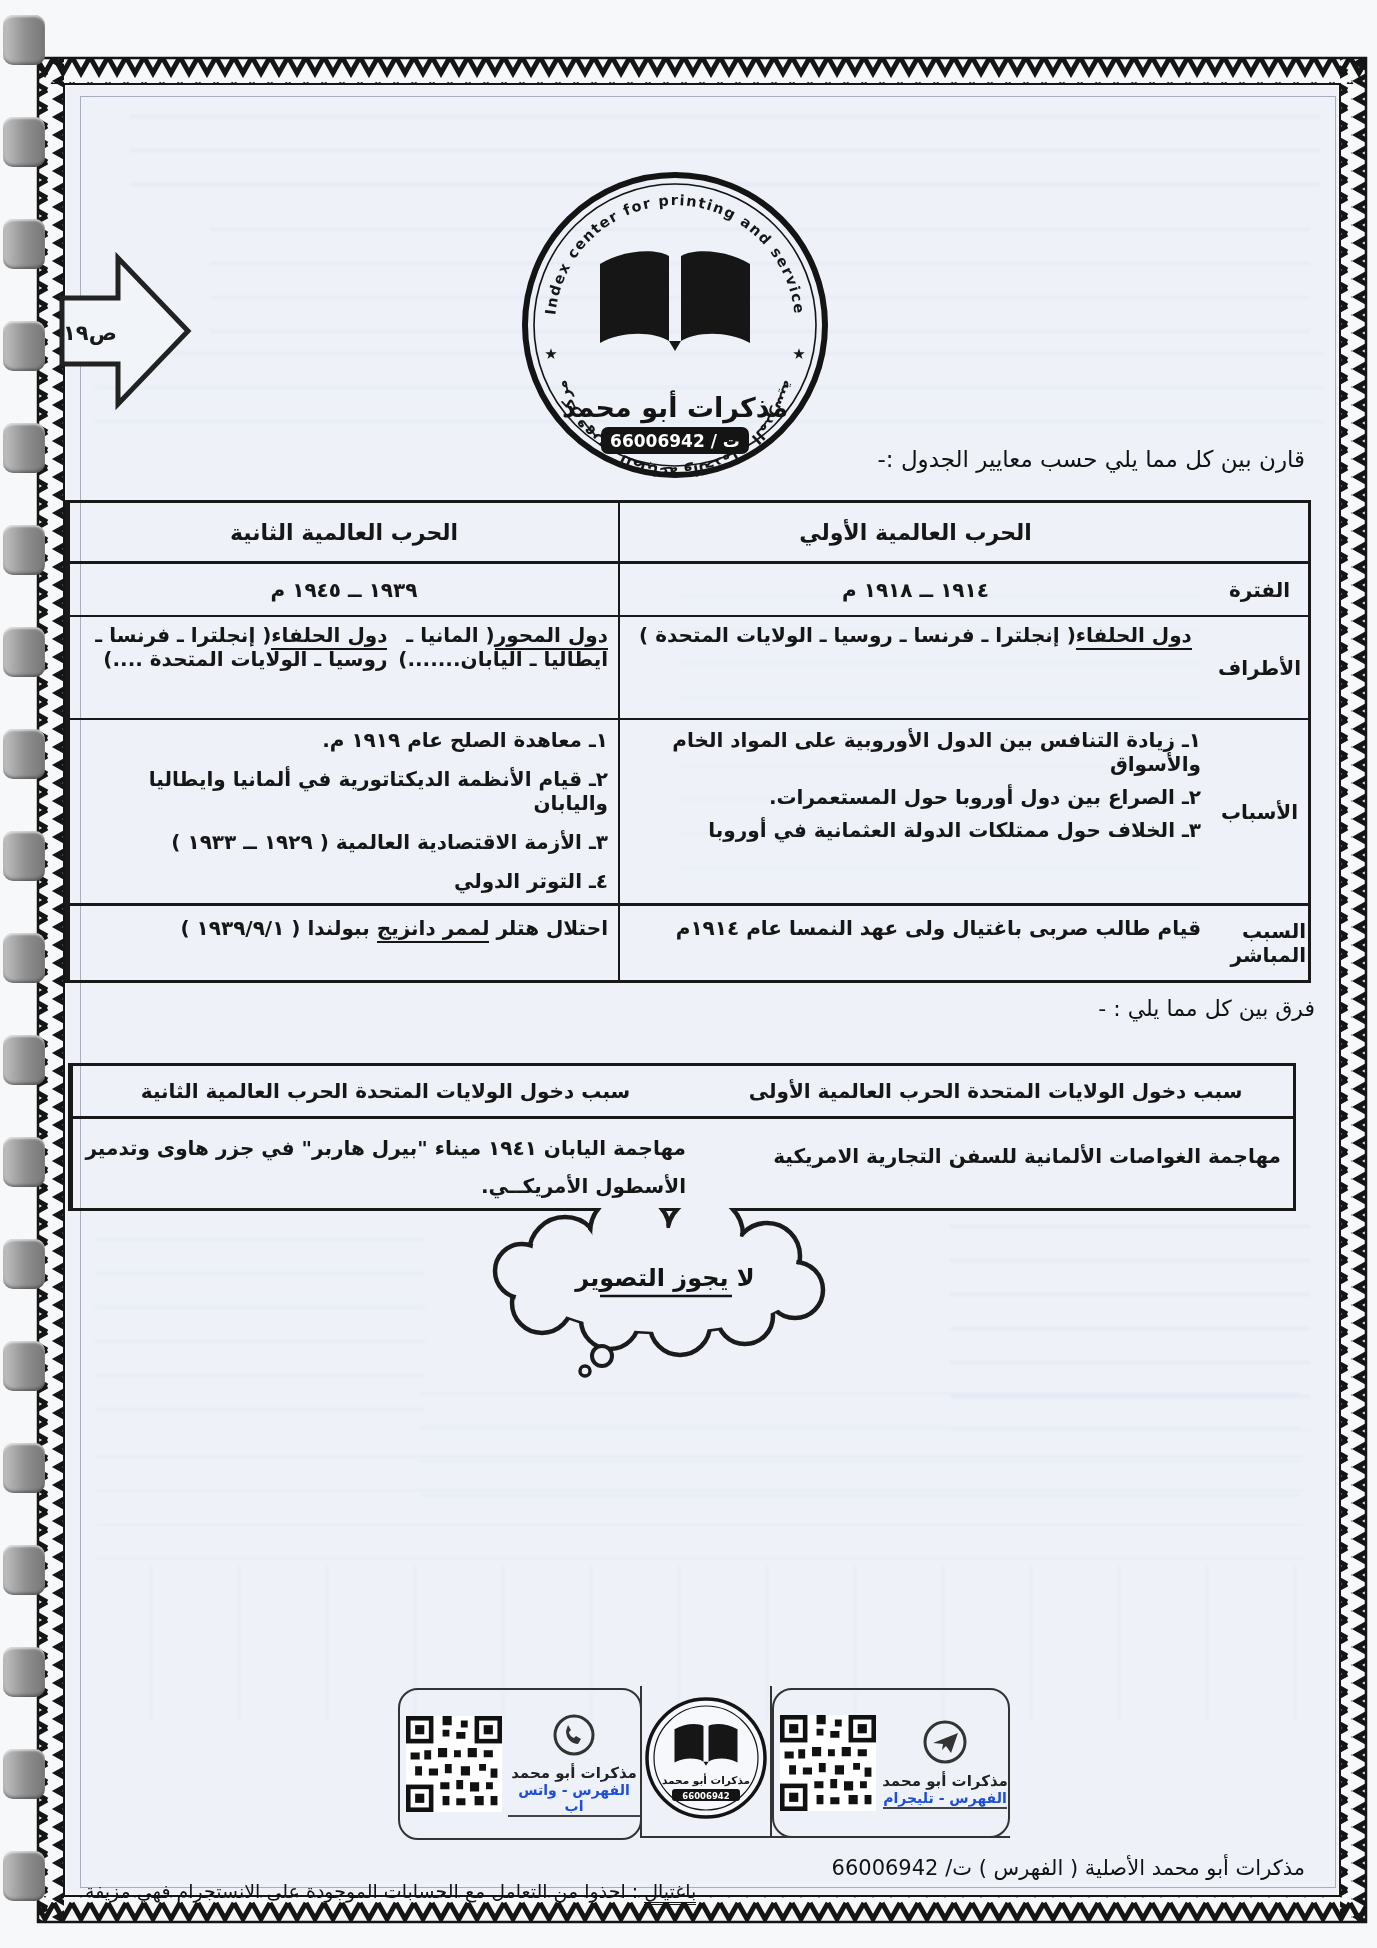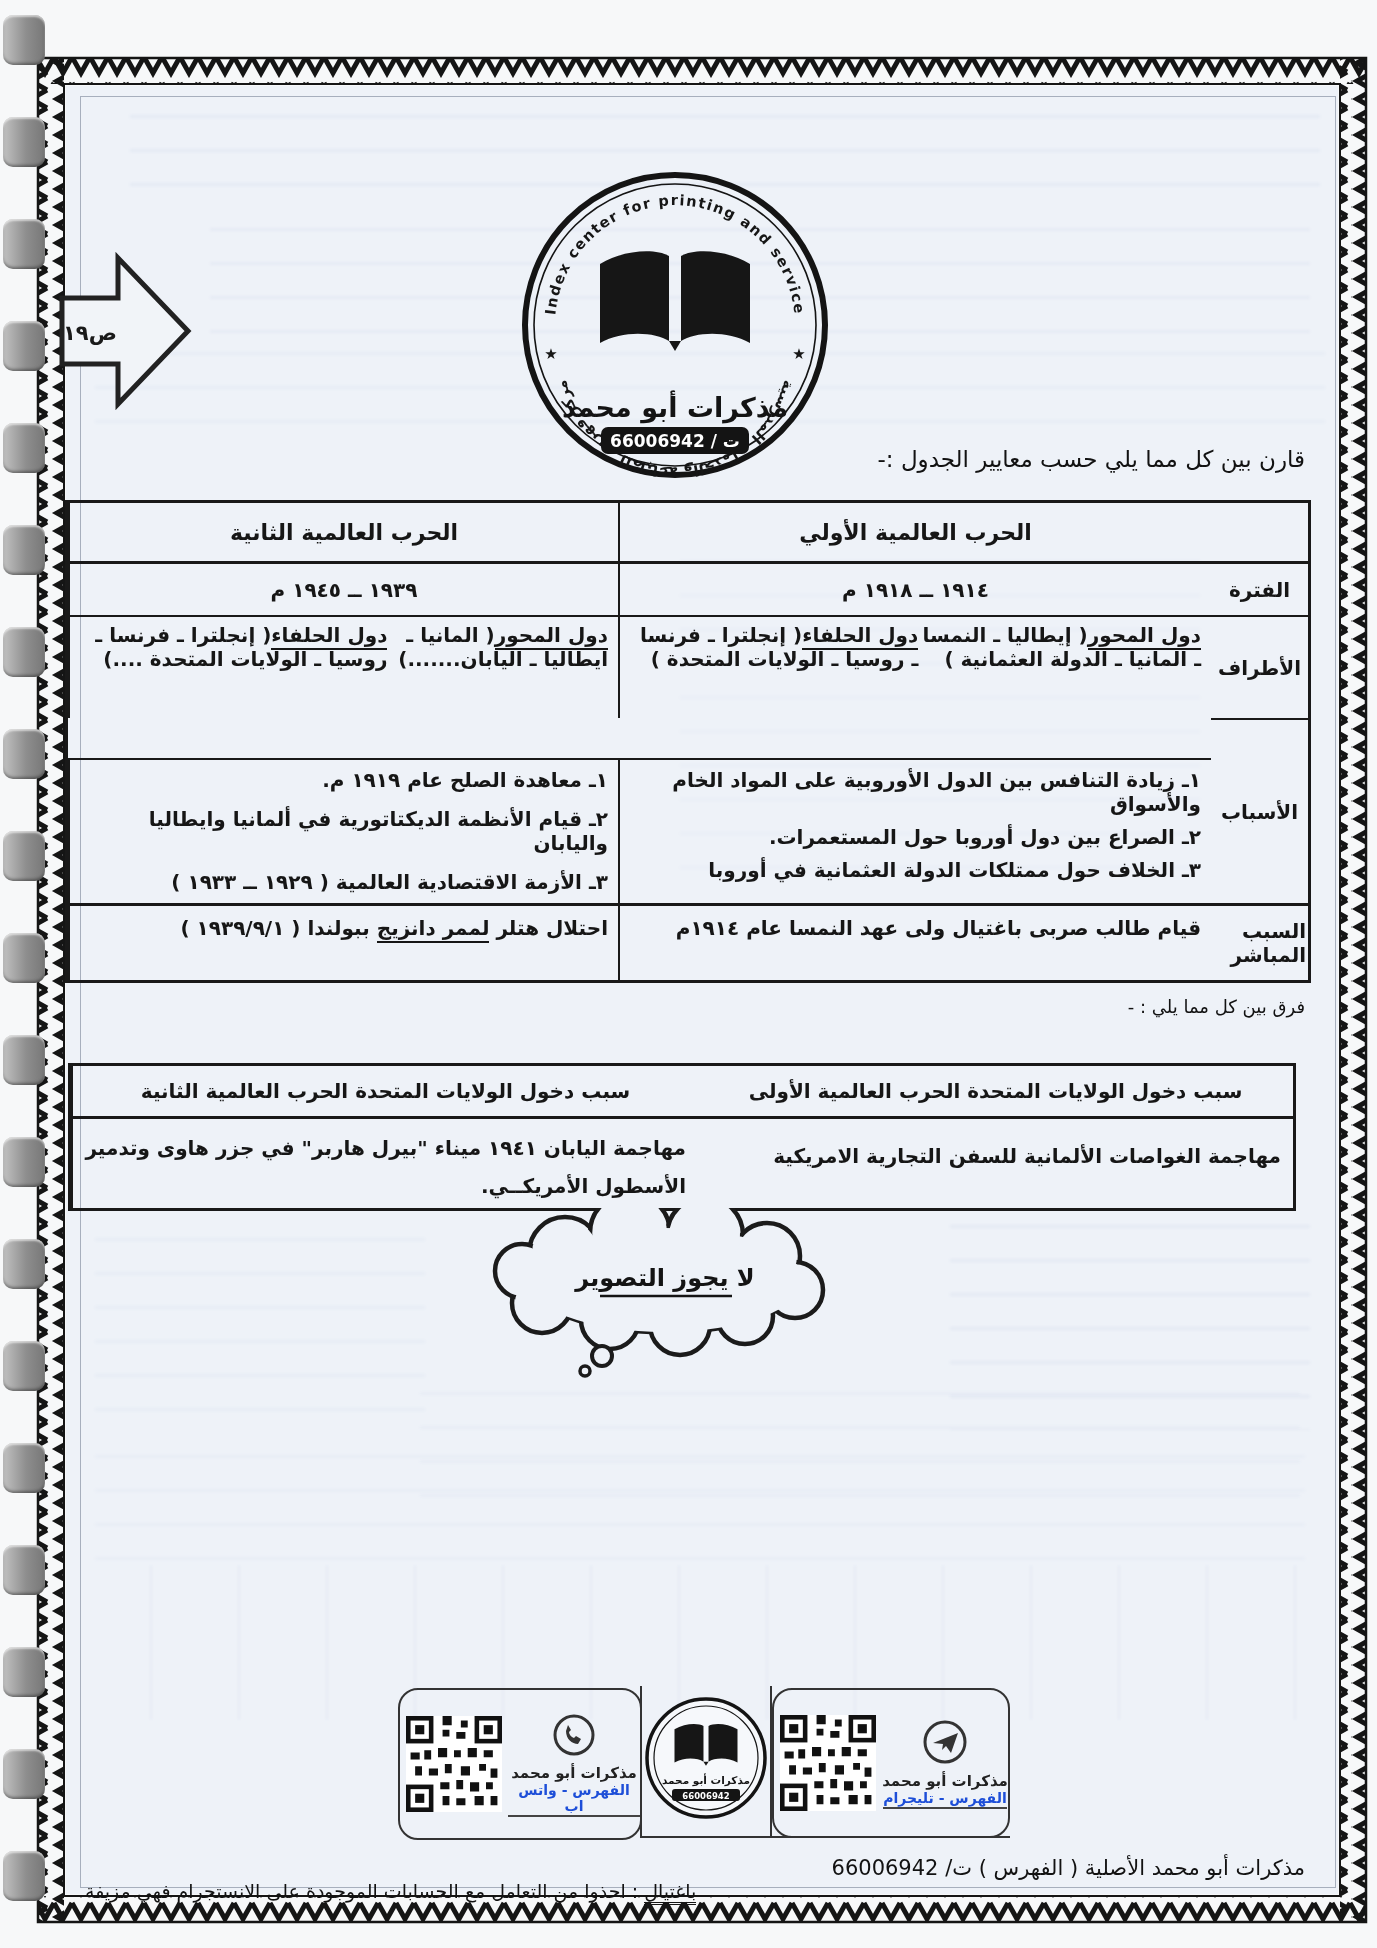--- a/index.html
+++ b/index.html
@@ -17,21 +17,21 @@
   
   .tbl{position:absolute;display:grid;direction:rtl;border:3px solid #191919;color:#161616;font-weight:700;}
   .cell{box-sizing:border-box;overflow:hidden;}
   .bl{border-left:2.5px solid #191919;}
   .bt{border-top:2.5px solid #191919;}
   .bt3{border-top:3px solid #191919;}
   .center{display:flex;align-items:center;justify-content:center;text-align:center;}
   .rt{direction:rtl;text-align:right;}
   .ul{border-bottom:2.2px solid #161616;padding-bottom:1px;}
   .parties-cell{display:flex;flex-direction:row;justify-content:space-around;padding:6px 10px;}
-  .causes-cell{padding:8px 10px;margin-top:40px;}
+  .causes-cell{padding:8px 10px;}
   .causes-cell .ln{margin-bottom:9px;}
   .causes-cell.sp .ln{margin-bottom:15px;}
   
   .card{position:absolute;border:2.5px solid #333;border-radius:20px;display:flex;align-items:center;box-sizing:border-box;background:rgba(255,255,255,.0);}
   .card .qrwrap{flex:0 0 108px;display:flex;align-items:center;justify-content:center;}
   .card .cinfo{flex:1;display:flex;flex-direction:column;align-items:center;direction:rtl;text-align:center;}
   .card .cinfo .t1{font-size:15px;font-weight:700;color:#222;margin-top:6px;}
   .card .cinfo .t2{font-size:14px;font-weight:700;color:#1d4ed8;border-bottom:2px solid #444;padding-bottom:1px;}
   .centercell{position:absolute;left:640px;top:1686px;width:132px;height:150px;border-left:2.5px solid #333;border-right:2.5px solid #333;box-sizing:border-box;}
   .bandline{position:absolute;left:640px;top:1836px;width:370px;border-top:2.5px solid #333;}
@@ -130,21 +130,20 @@
     <div class="cell center"></div>
     <div class="cell bl center" style="font-size:22px">الحرب العالمية الأولي</div>
     <div class="cell bl center" style="font-size:22px">الحرب العالمية الثانية</div>
 
     <div class="cell bt3 center rt">الفترة</div>
     <div class="cell bl bt3 center">١٩١٤ ــ ١٩١٨ م</div>
     <div class="cell bl bt3 center">١٩٣٩ ــ ١٩٤٥ م</div>
 
     <div class="cell bt center rt">الأطراف</div>
     <div class="cell bl bt rt parties-cell">
-      <div><span class="ul">دول المحور</span><span>( إيطاليا ـ النمسا ـ المانيا ـ الدولة العثمانية )</span></div>
       <div><span class="ul">دول الحلفاء</span><span>( إنجلترا ـ فرنسا ـ روسيا ـ الولايات المتحدة )</span></div>
     </div>
     <div class="cell bl bt rt parties-cell">
       <div><span class="ul">دول المحور</span><span>( المانيا ـ ايطاليا ـ اليابان.......)</span></div>
       <div><span class="ul">دول الحلفاء</span><span>( إنجلترا ـ فرنسا ـ روسيا ـ الولايات المتحدة ....)</span></div>
     </div>
 
     <div class="cell bt center rt">الأسباب</div>
     <div class="cell bl bt rt causes-cell">
       <div class="ln">١ـ زيادة التنافس بين الدول الأوروبية على المواد الخام والأسواق</div>
@@ -159,21 +158,21 @@
 
     </div>
 
     <div class="cell bt3 rt" style="display:flex;flex-direction:column;justify-content:space-around;align-items:center;padding:4px 2px">السبب المباشر</div>
     <div class="cell bl bt3 rt" style="padding:10px 10px">قيام طالب صربى باغتيال ولى عهد النمسا عام ١٩١٤م</div>
     <div class="cell bl bt3 rt" style="padding:10px 10px">
       <span>احتلال هتلر </span><span class="ul">لممر دانزيج</span><span> ببولندا ( ١٩٣٩/٩/١ )</span>
     </div>
   </div>
 
-  <div class="prompt" style="right:72px;top:996px;font-size:18px">فرق بين كل مما يلي : -</div>
+  <div class="prompt" style="right:62px;top:996px;font-size:22px">فرق بين كل مما يلي : -</div>
 
   <div class="tbl" style="left:68px;top:1063px;width:1222px;height:142px;grid-template-columns:595px 1fr;grid-template-rows:50px 1fr;font-size:20px">
     <div class="cell center" style="font-size:20px">سبب دخول الولايات المتحدة الحرب العالمية الأولى</div>
     <div class="cell bl center" style="font-size:20px">سبب دخول الولايات المتحدة الحرب العالمية الثانية</div>
     <div class="cell bt3 rt" style="padding:25px 12px">مهاجمة الغواصات الألمانية للسفن التجارية الامريكية</div>
     <div class="cell bl bt3 rt" style="padding:10px 12px;line-height:1.9">مهاجمة اليابان ١٩٤١ ميناء "بيرل هاربر" في جزر هاوى وتدمير الأسطول الأمريكــي.</div>
   </div>
 
   <svg width="420" height="190" style="position:absolute;left:480px;top:1208px">
     <g stroke="#1b1b1b" stroke-width="4.5" fill="#eef2f8">

